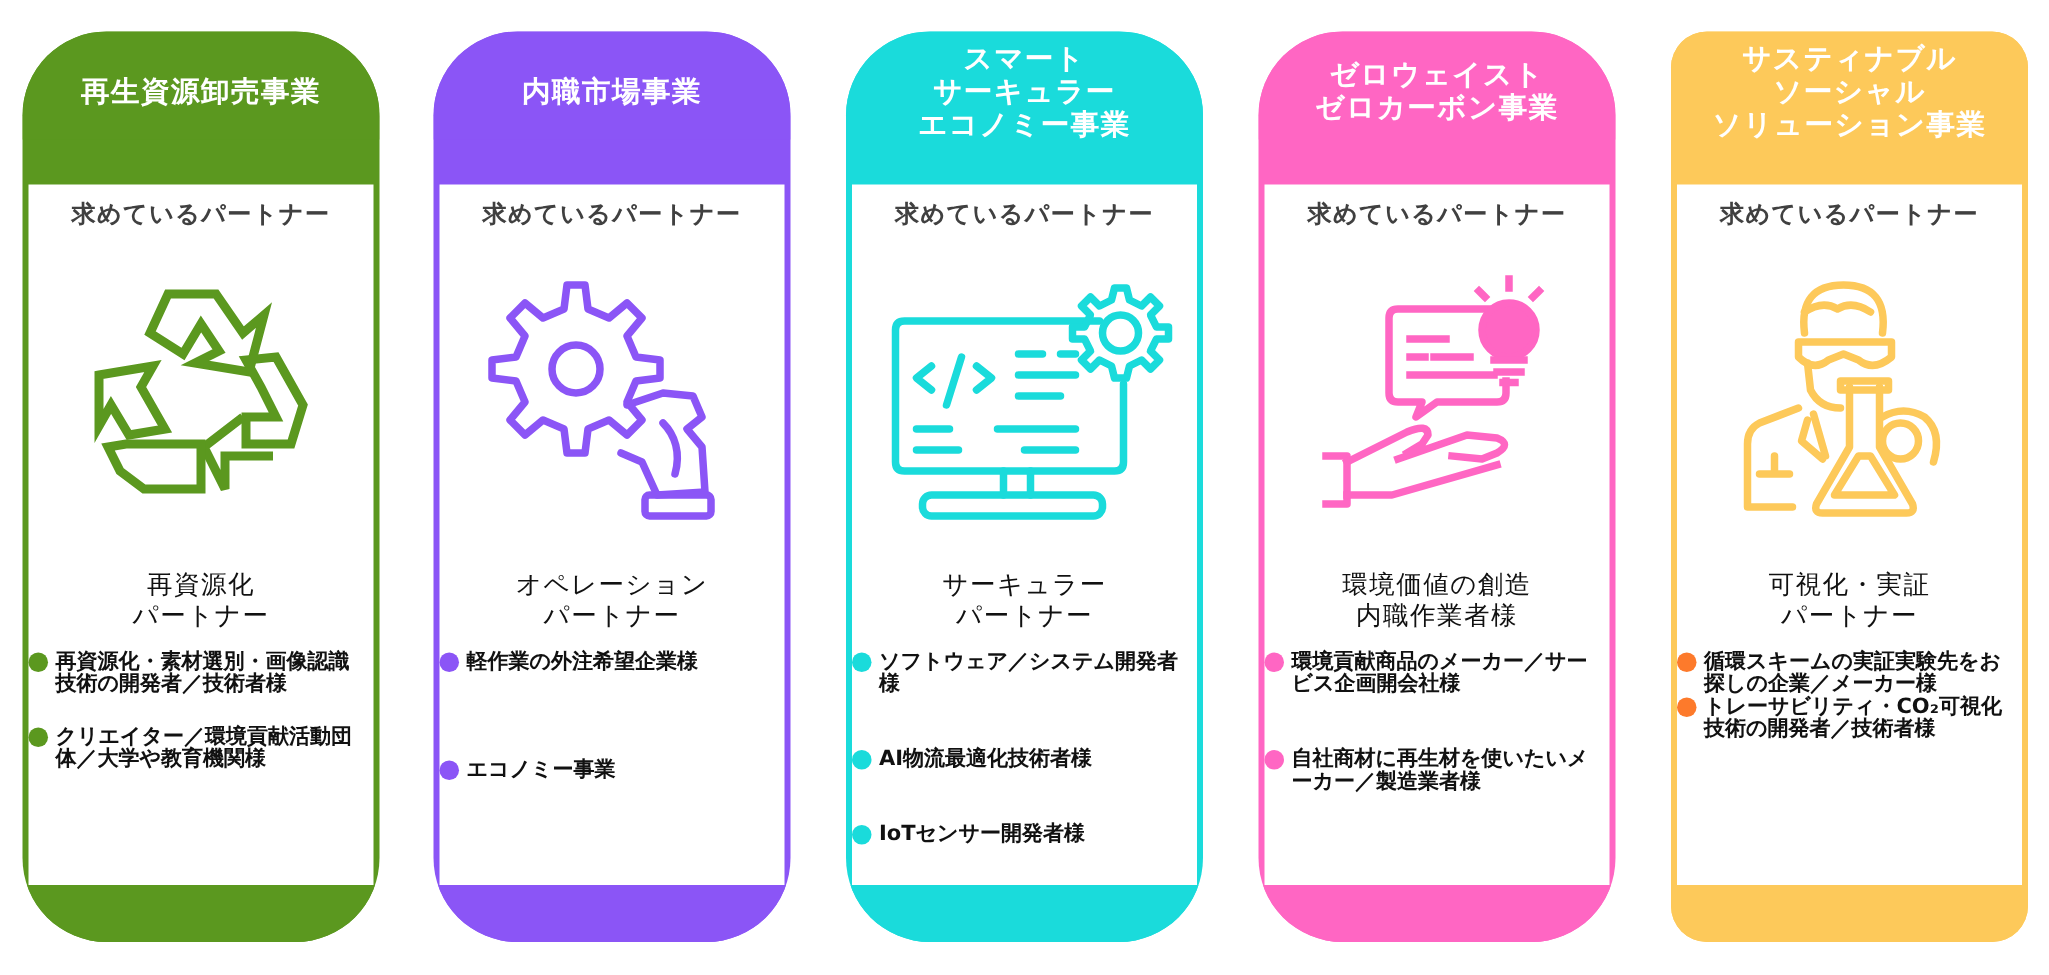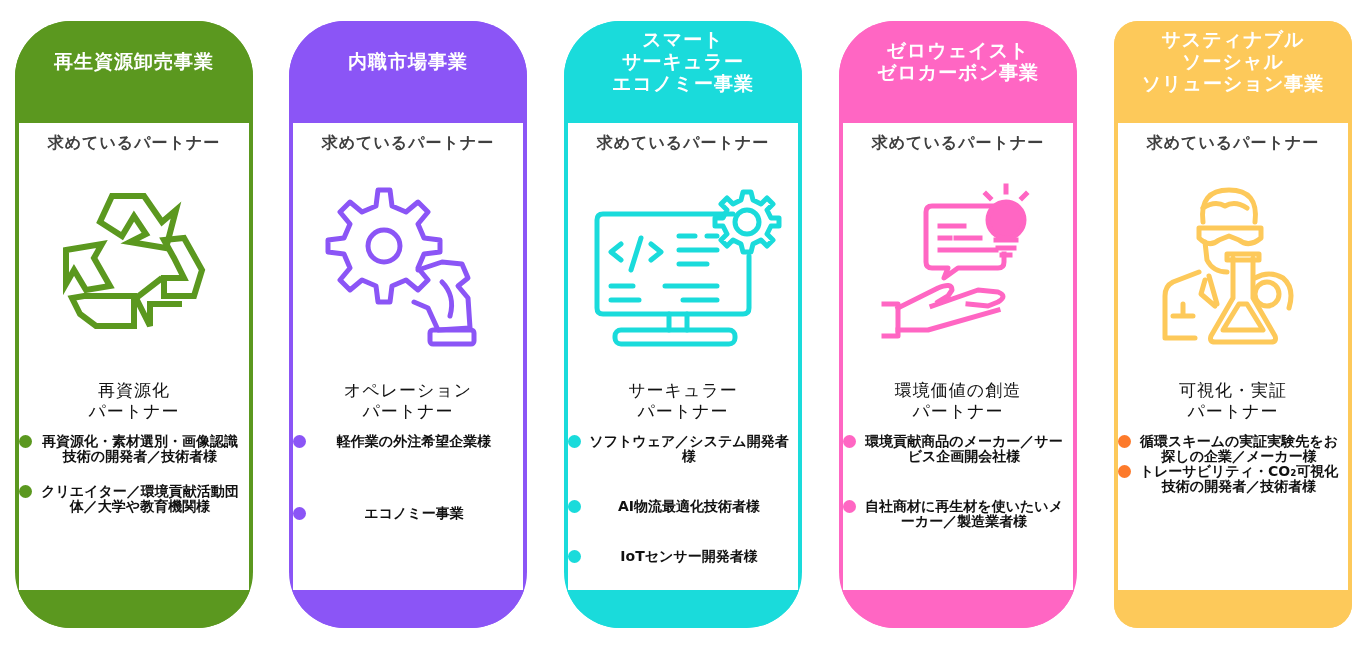--- a/index.html
+++ b/index.html
@@ -41,21 +41,20 @@
     color: #111; white-space: pre-line; letter-spacing: 1px;
   }
   .targets {
     position: absolute; left: 0; top: 311px; width: 100%;
     list-style: none; margin: 0; padding: 0;
   }
   .targets li {
     position: relative; padding-left: 18px; padding-right: 6px;
     font-weight: bold; font-size: 14px; line-height: 15px; color: #111;
     box-sizing: border-box;
-    text-align: center;
   }
   .bullet {
     position: absolute; left: 0; top: 1px; width: 13px; height: 13px;
     border-radius: 50%;
   }
   .green .card-header, .green .card-footer { background: #5b981f; text-align: right; }
   .green { background: #5b981f; }
   .purple .card-header, .purple .card-footer { background: #8b55f6; }
   .purple { background: #8b55f6; }
   .teal .card-header, .teal .card-footer { background: #1adbdb; }
@@ -177,21 +176,21 @@
         <path d="M72 48 L96 48 M72 60 L82 60 M88 60 L112 60 M72 72 L118 72 M122 72 L128 72"></path>
         <circle cx="138" cy="42" r="18" fill="#ff66c3"></circle>
         <path d="M128 62 L148 62 M130 70 L146 70 M134 77 L142 77"></path>
         <path d="M138 8 L138 14 M118 16 L122 20 M158 16 L154 20"></path>
         <path d="M16 126 L30 126 L30 158 L16 158"></path>
         <path d="M30 130 L70 110 Q84 104 84 112 L80 118 L70 124 M64 128 L110 112 L130 114 Q140 118 130 124 L120 128 L100 126"></path>
         <path d="M30 152 L60 152 L130 132"></path>
       </svg>
     </div>
     <div class="partner-title">環境価値の創造
-パートナー</div>
+内職作業者様</div>
     <ul class="targets">
       <li style="margin-bottom:35px;">
         <span class="bullet" style="background:#ff66c3;"></span>
         <span>環境貢献商品のメーカー／サービス企画開会社様</span>
       </li>
       <li>
         <span class="bullet" style="background:#ff66c3;"></span>
         <span>自社商材に再生材を使いたいメーカー／製造業者様</span>
       </li>
     </ul>

